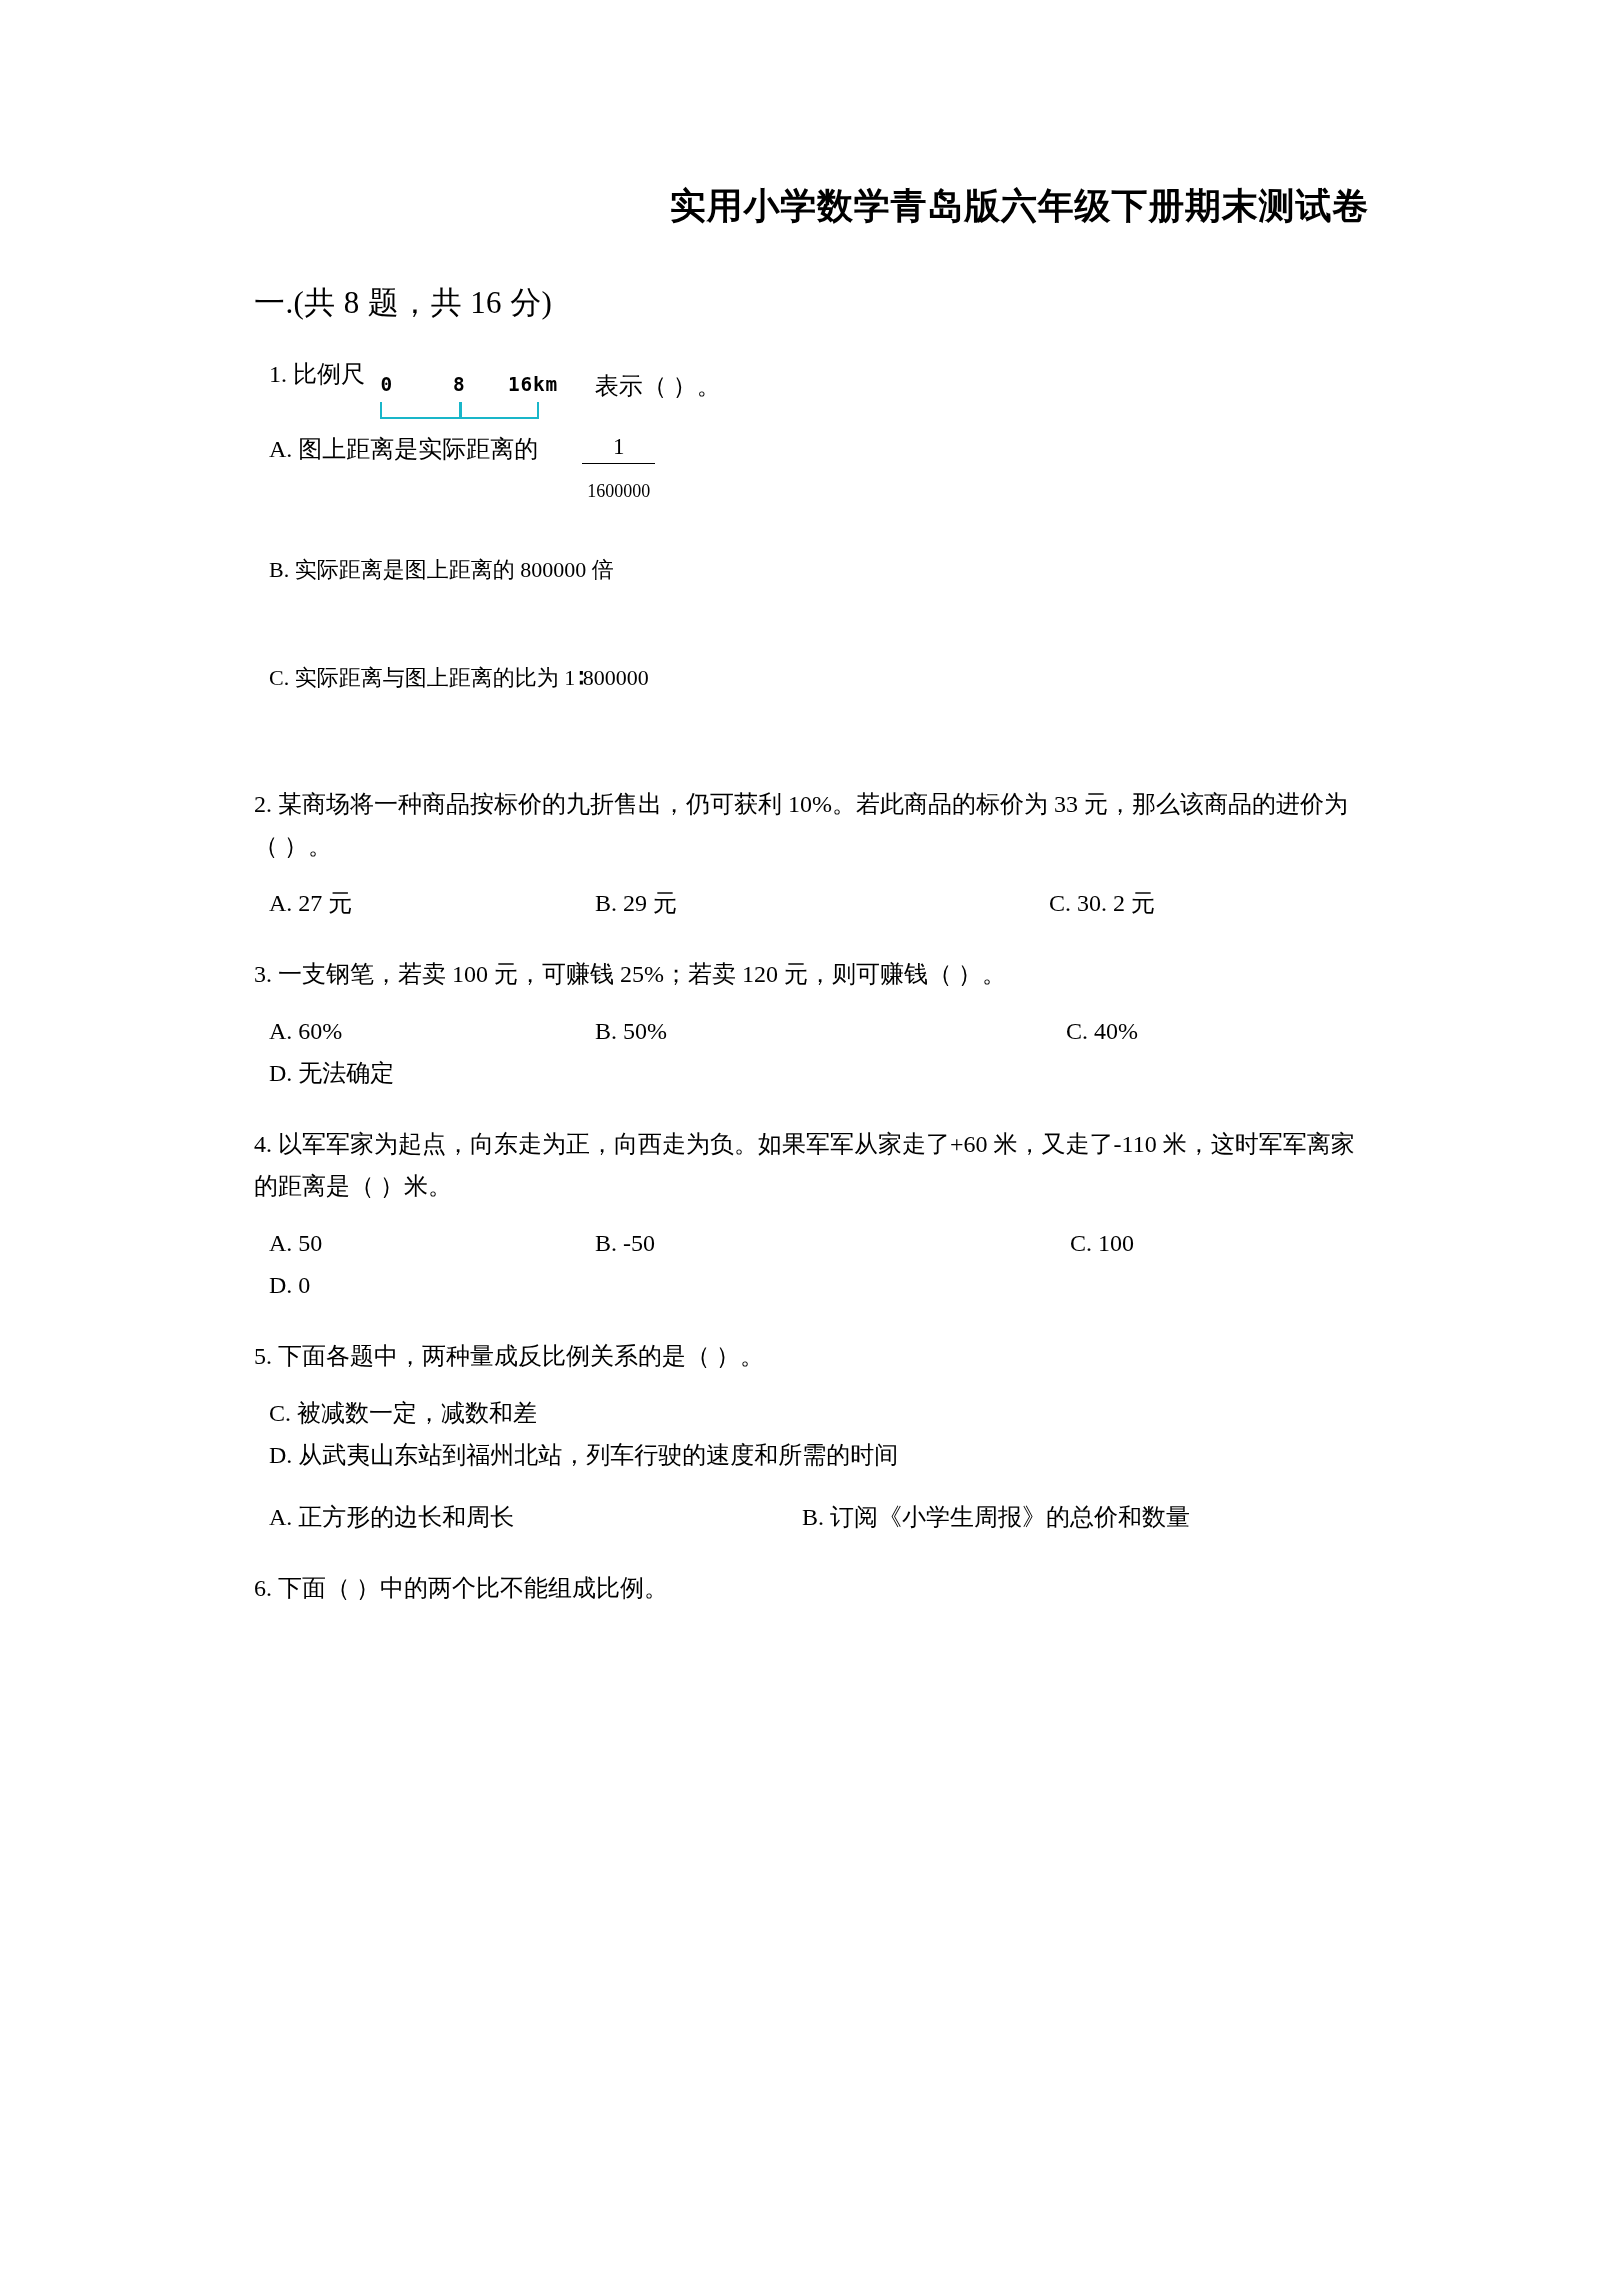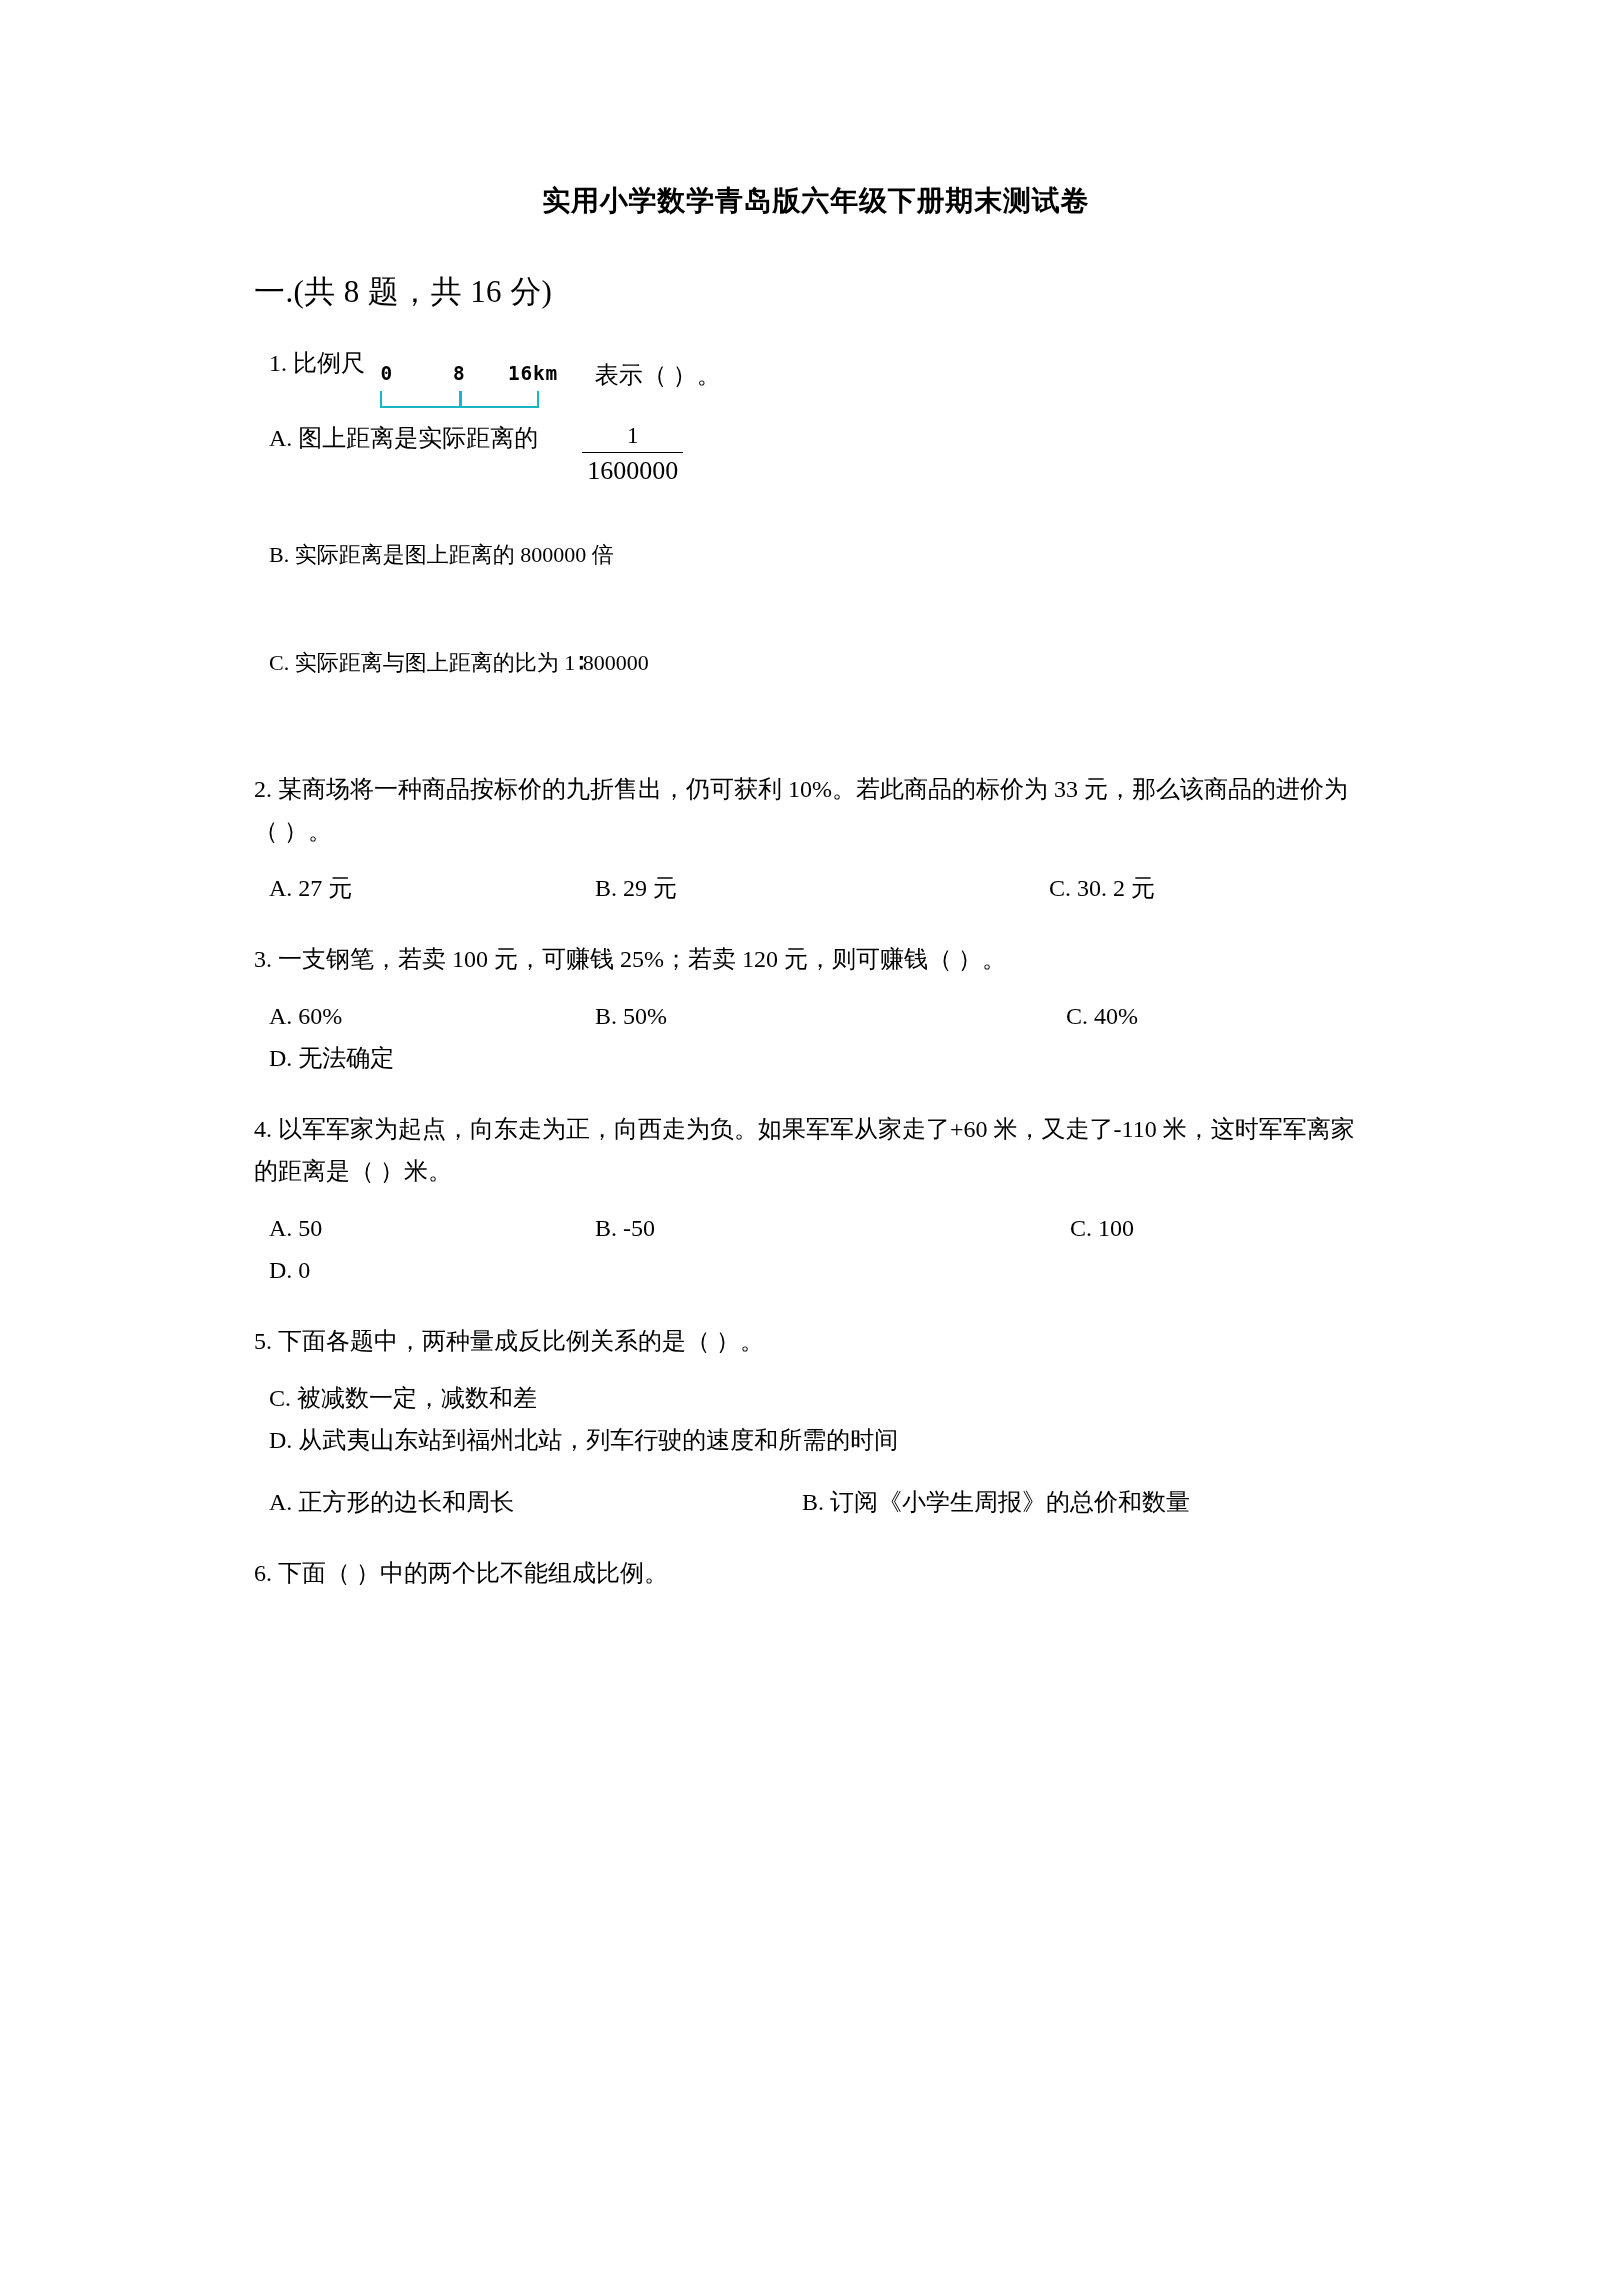--- a/index.html
+++ b/index.html
@@ -16,23 +16,23 @@
   .page {
     width: 1623px;
     min-height: 2295px;
     box-sizing: border-box;
     padding: 182px 254px 101px 254px;
     position: relative;
   }
   .doc-title {
     font-family: "Liberation Sans", sans-serif;
     font-weight: bold;
-    font-size: 28px;
+    font-size: 36px;
     letter-spacing: 0.8px;
-    text-align: center;
+    text-align: right;
     margin: 0 0 51px 8.5px;
   }
   .section-head {
     font-size: 31px;
     margin: 0 0 34px 0;
     letter-spacing: 0.4px;
   }
   .q {
     font-size: 24px;
     line-height: 1.75;
@@ -128,23 +128,23 @@
     margin: 0 3.4px 0 44px;
     line-height: 1.25;
   }
   .frac .num {
     display: block;
     font-size: 23px;
     padding: 0 5px 1.7px 5px;
   }
   .frac .den {
     display: block;
-    font-size: 26px;
+    font-size: 18px;
     border-top: 1.7px solid #000;
-    padding: 2px 5px 0 5px;
+    padding: 16px 5px 0 5px;
   }
   .gap-lg { height: 49px; }
   .gap-md { height: 37px; }
 </style>
 </head>
 <body>
 
 <div class="page">
 
   <h1 class="doc-title">实用小学数学青岛版六年级下册期末测试卷</h1>

